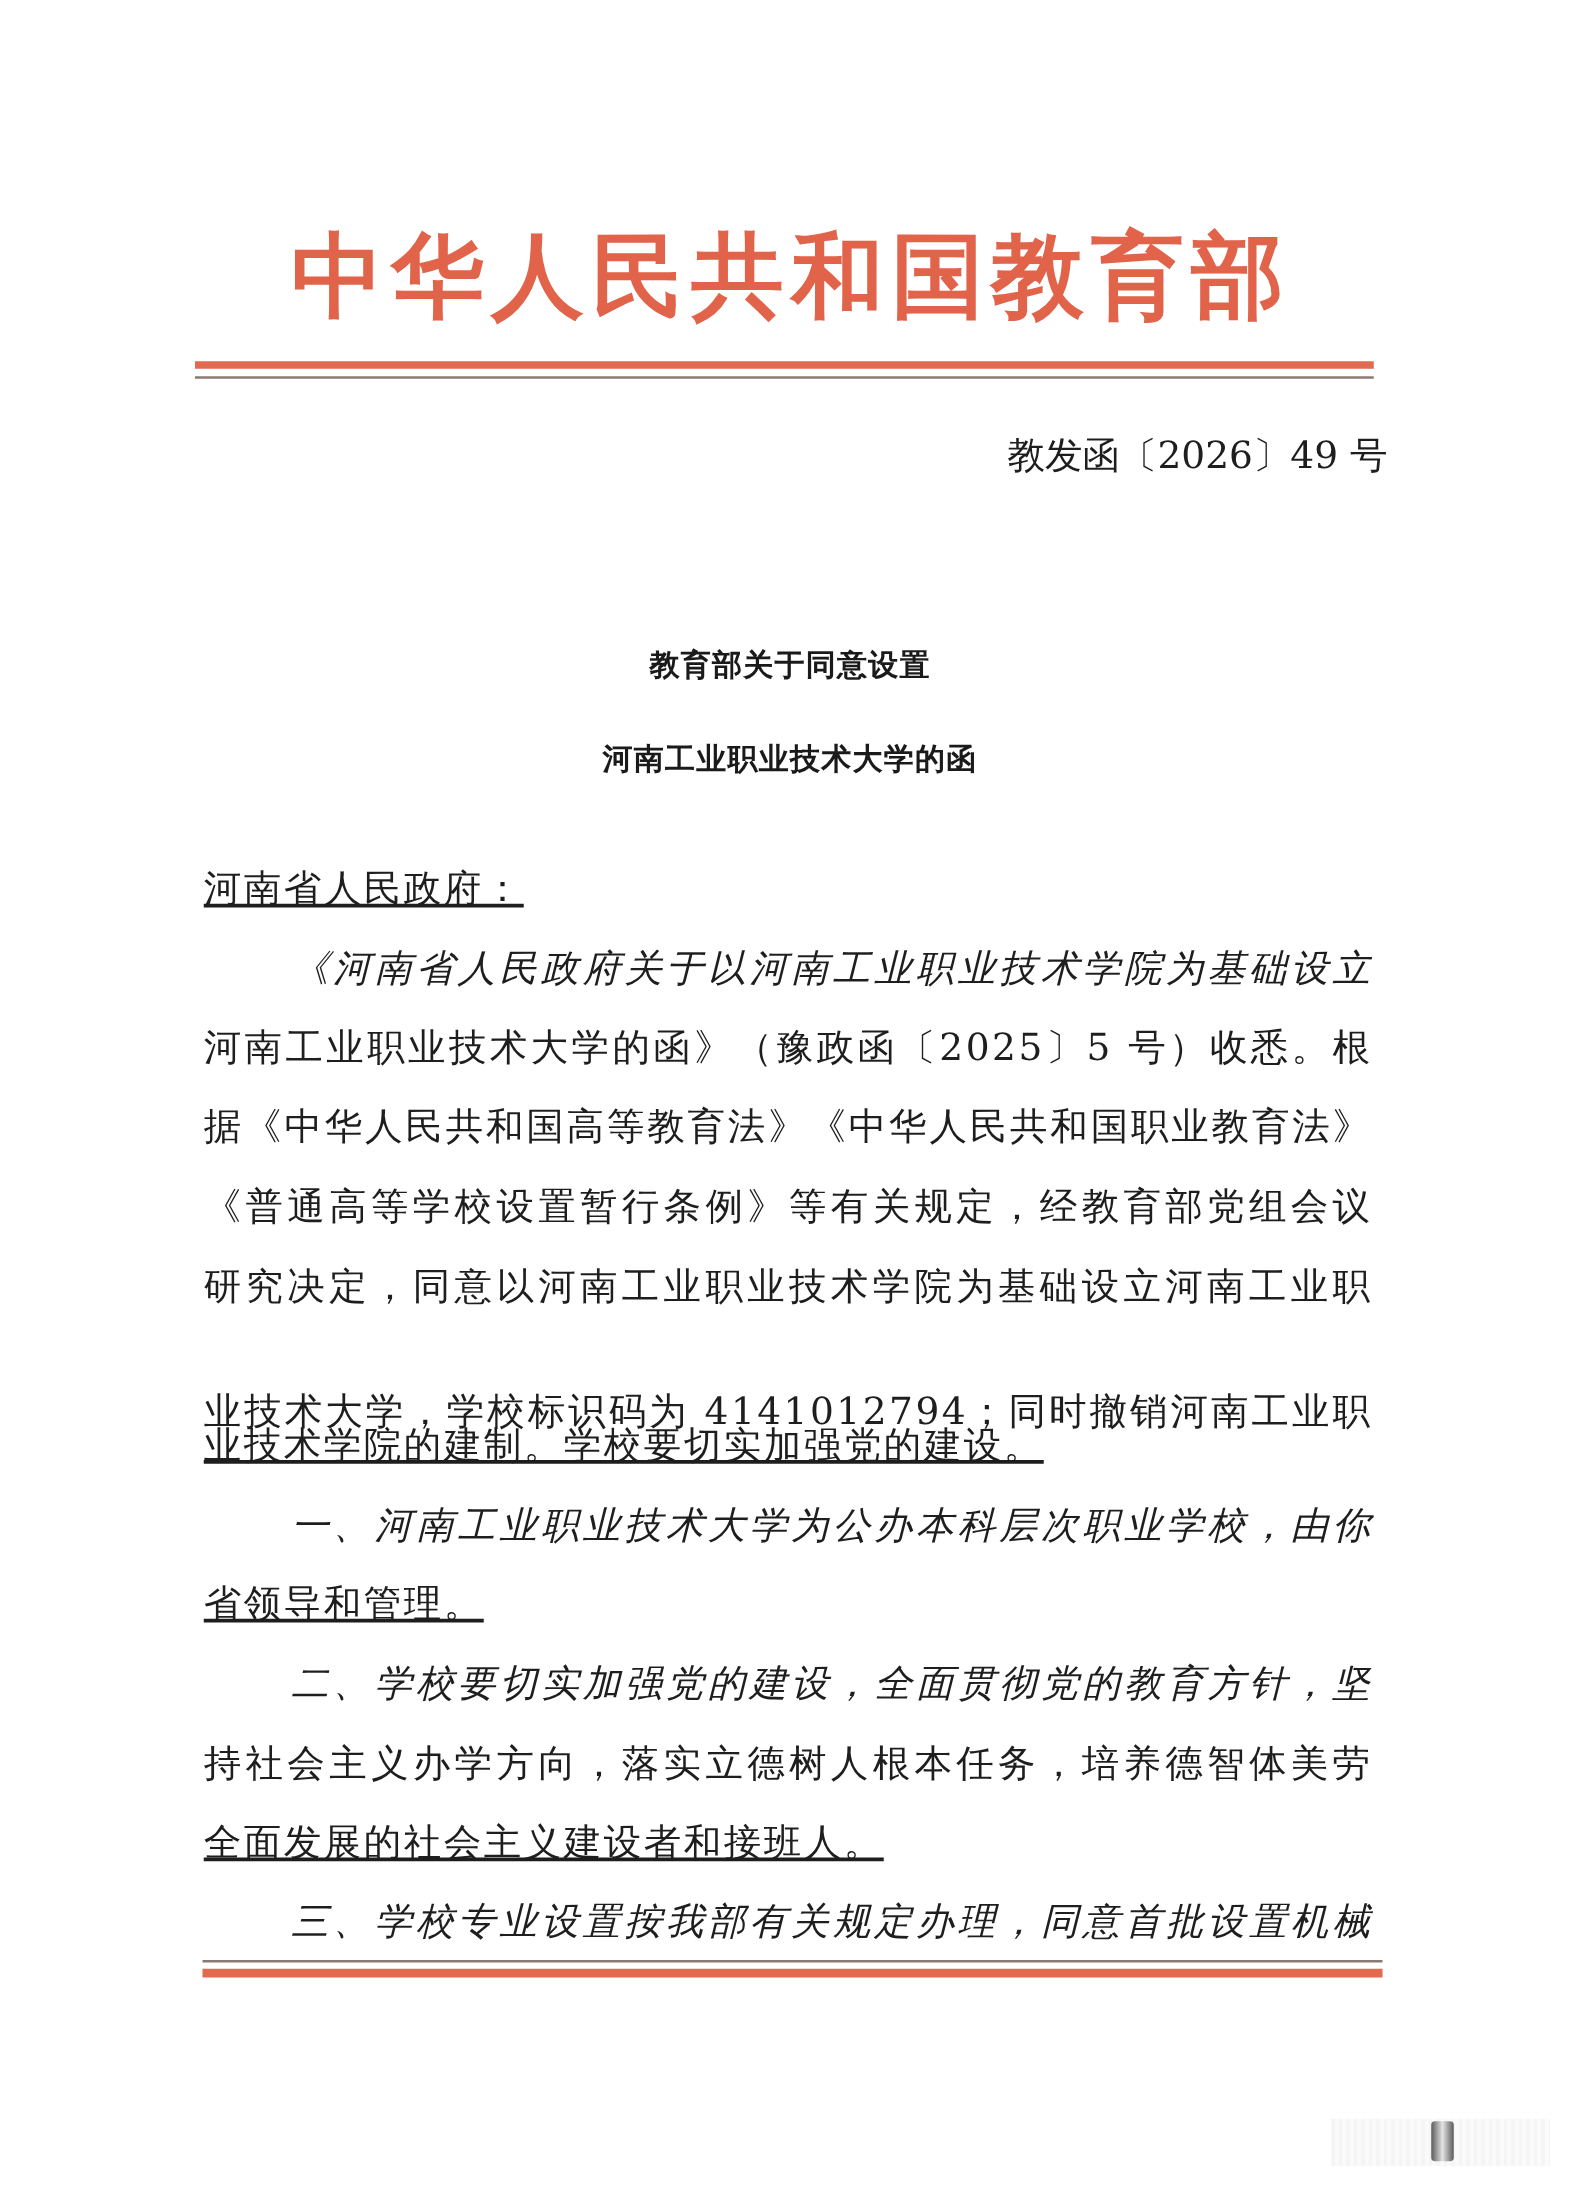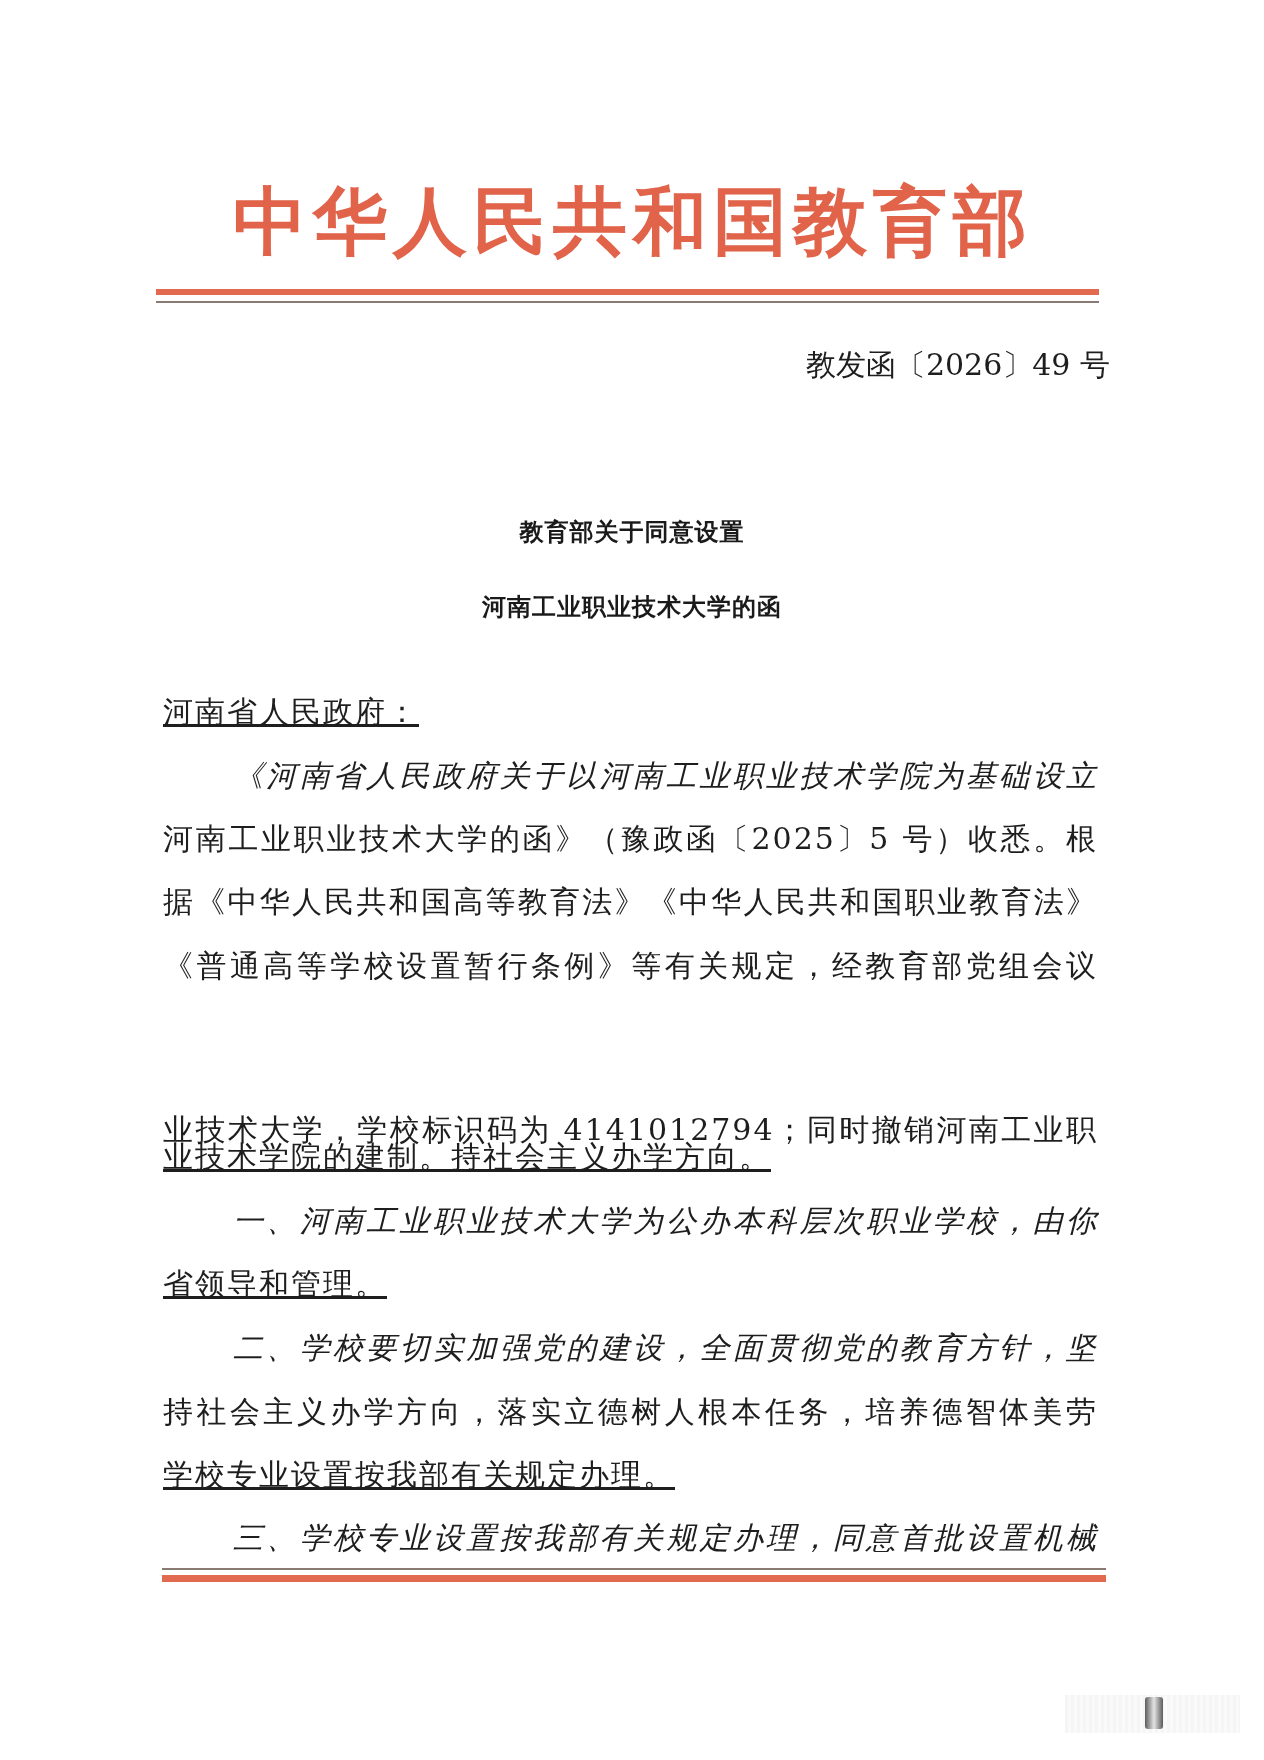--- a/index.html
+++ b/index.html
@@ -74,27 +74,28 @@
 
   <div class="title title-1">教育部关于同意设置</div>
   <div class="title title-2">河南工业职业技术大学的函</div>
 
   <div class="body-line last" style="top:690px;">河南省人民政府：</div>
 
   <div class="body-line indent" style="top:754px;">《河南省人民政府关于以河南工业职业技术学院为基础设立</div>
   <div class="body-line" style="top:817px;">河南工业职业技术大学的函》（豫政函〔2025〕5 号）收悉。根</div>
   <div class="body-line" style="top:880px;">据《中华人民共和国高等教育法》《中华人民共和国职业教育法》</div>
   <div class="body-line" style="top:944px;">《普通高等学校设置暂行条例》等有关规定，经教育部党组会议</div>
+  <div class="body-line" style="top:1008px;">研究决定，同意以河南工业职业技术学院为基础设立河南工业职</div>
   <div class="body-line" style="top:1108px;">业技术大学，学校标识码为 4141012794；同时撤销河南工业职</div>
-  <div class="body-line last" style="top:1135px;">业技术学院的建制。持社会主义办学方向。</div>
+  <div class="body-line last" style="top:1135px;">业技术学院的建制。学校要切实加强党的建设。</div>
   <div class="body-line indent" style="top:1199px;">一、河南工业职业技术大学为公办本科层次职业学校，由你</div>
   <div class="body-line last" style="top:1262px;">省领导和管理。</div>
   <div class="body-line indent" style="top:1326px;">二、学校要切实加强党的建设，全面贯彻党的教育方针，坚</div>
   <div class="body-line" style="top:1390px;">持社会主义办学方向，落实立德树人根本任务，培养德智体美劳</div>
-  <div class="body-line last" style="top:1453px;">学校专业设置按我部有关规定办理。</div>
+  <div class="body-line last" style="top:1453px;">全面发展的社会主义建设者和接班人。</div>
   <div class="body-line indent" style="top:1516px;">三、学校专业设置按我部有关规定办理，同意首批设置机械</div>
 
   <div class="rule rule-bot-thin"></div>
   <div class="rule rule-bot-thick"></div>
 
   <div class="watermark">
     <div class="bar"></div>
   </div>
 </div>
 

